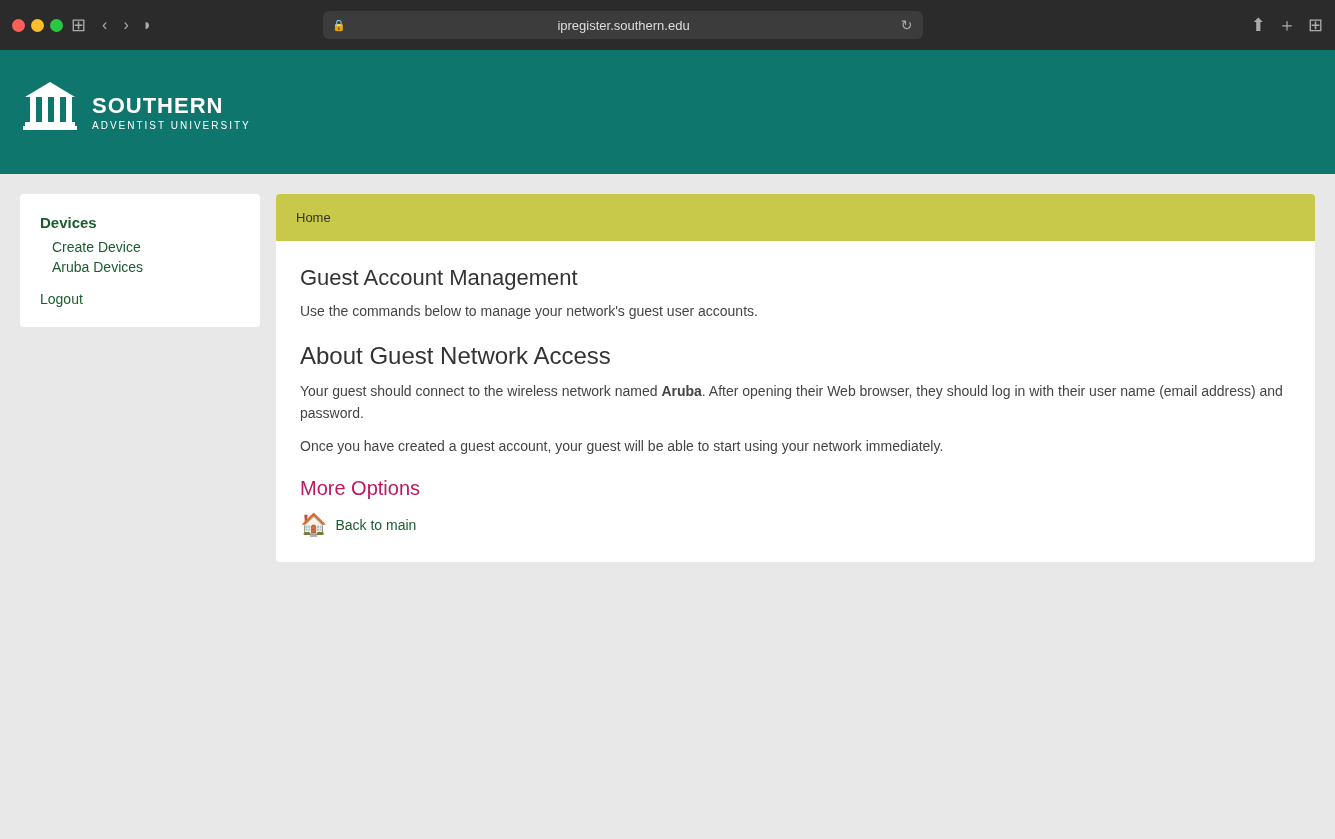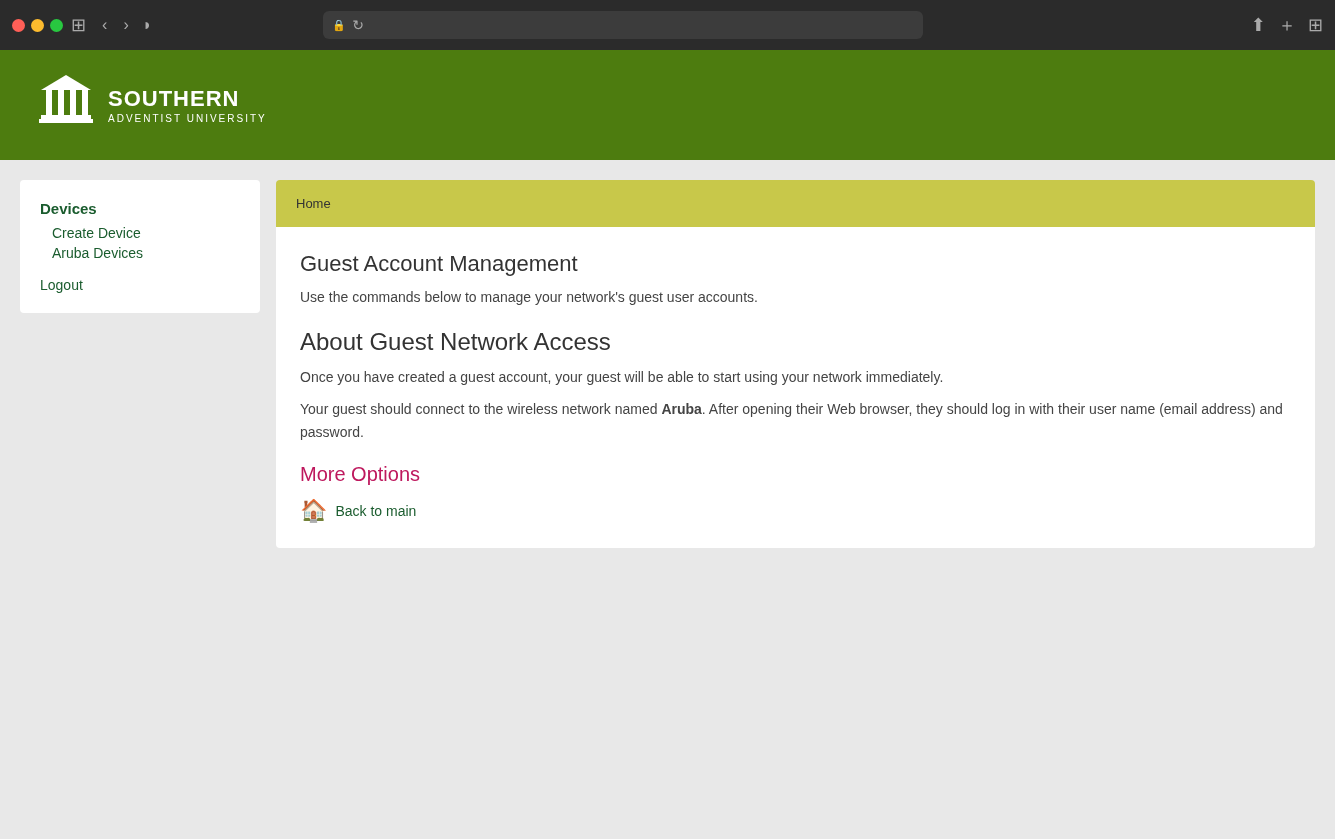--- a/index.html
+++ b/index.html
@@ -35,25 +35,25 @@
     }
     .lock-icon { color: #aaa; font-size: 11px; }
     .address-text { color: #ddd; font-size: 13px; flex: 1; text-align: center; }
     .reload-btn { background: none; border: none; color: #aaa; cursor: pointer; font-size: 14px; }
     .browser-actions { display: flex; gap: 12px; margin-left: auto; align-items: center; }
     .browser-action-btn { background: none; border: none; color: #aaa; cursor: pointer; font-size: 18px; }
     .shield-icon { color: #aaa; font-size: 16px; margin-right: 4px; }
 
     
     .site-header {
-      background: #4d7c0f;
-      height: 110px;
-      display: flex;
-      align-items: center;
-      padding: 0 36px;
+      background: #0f766e;
+      height: 124px;
+      display: flex;
+      align-items: center;
+      padding: 0 20px;
     }
     .logo-container { display: flex; align-items: center; gap: 12px; }
     .logo-icon { color: white; font-size: 48px; }
     .logo-text { color: white; }
     .logo-text .university-name { font-size: 22px; font-weight: 700; letter-spacing: 1px; line-height: 1.2; }
     .logo-text .university-sub { font-size: 10px; letter-spacing: 2px; text-transform: uppercase; }
 
     
     .main-layout {
       display: flex;
@@ -138,20 +138,21 @@
     <div class="traffic-light tl-red"></div>
     <div class="traffic-light tl-yellow"></div>
     <div class="traffic-light tl-green"></div>
   </div>
   <button class="sidebar-toggle">⊞</button>
   <button class="browser-btn">‹</button>
   <button class="browser-btn">›</button>
   <span class="shield-icon">◑</span>
   <div class="address-bar">
     <span class="lock-icon">🔒</span>
+    <span class="address-text">ipregister.southern.edu</span>
     <button class="reload-btn">↻</button>
   </div>
   <div class="browser-actions">
     <button class="browser-action-btn">⬆</button>
     <button class="browser-action-btn">＋</button>
     <button class="browser-action-btn">⊞</button>
   </div>
 </div>
 
 <div class="site-header">
@@ -196,24 +197,24 @@
 
     <div class="guest-manager-header">
       <div class="guest-manager-breadcrumb">Home</div>
     </div>
 
     <div class="content-card">
       <h2 class="section-heading">Guest Account Management</h2>
       <p class="section-subtext">Use the commands below to manage your network's guest user accounts.</p>
 
       <h3 class="about-heading">About Guest Network Access</h3>
-      <p class="about-text">Once you have created a guest account, your guest will be able to start using your network immediately.</p>
       <p class="about-text">
         <span>Your guest should connect to the wireless network named </span><strong>Aruba</strong><span>. After opening their Web browser, they should log in with their user name (email address) and password.</span>
       </p>
+      <p class="about-text">Once you have created a guest account, your guest will be able to start using your network immediately.</p>
 
       <h3 class="more-options-heading">More Options</h3>
       <a href="#" class="back-to-main-link">
         <span class="house-icon">🏠</span>
         <span>Back to main</span>
       </a>
     </div>
   </div>
 
 </div>

